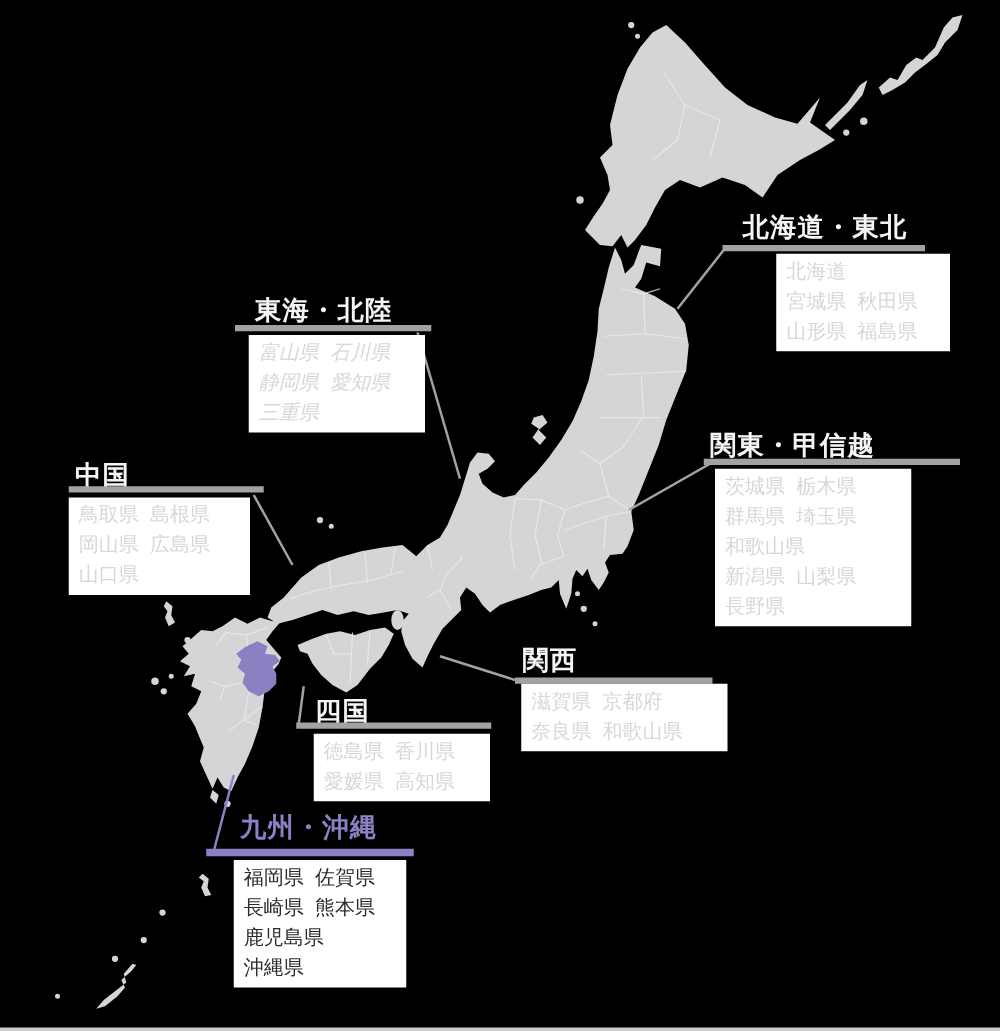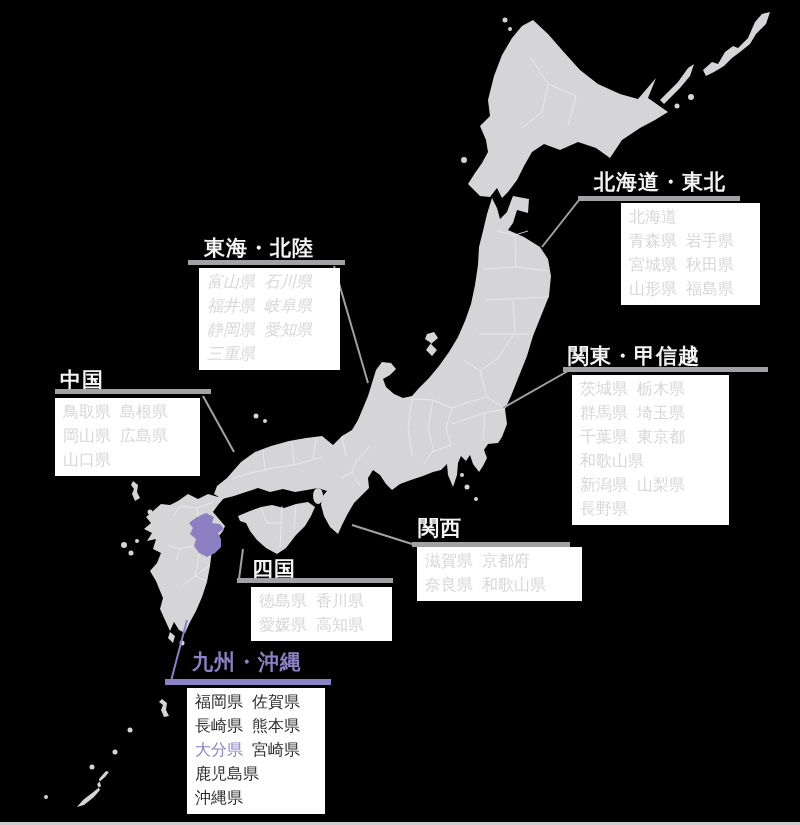--- a/index.html
+++ b/index.html
@@ -118,47 +118,39 @@
   </svg>
 
   <div class="region" style="left:578px;top:168px;">
     <div class="title" style="left:16px;top:0;">北海道・東北</div>
     <div class="bar" style="left:0;top:28px;width:162px;"></div>
     <div class="box" style="left:25px;top:35px;width:123px;margin-left:18px;">
         <div class="row">
           <span class="pref">北海道</span>
         </div>
         <div class="row">
-          <span class="pref">青森県</span>
-          <span class="pref">岩手県</span>
-        </div>
-        <div class="row">
           <span class="pref">宮城県</span>
           <span class="pref">秋田県</span>
         </div>
         <div class="row">
           <span class="pref">山形県</span>
           <span class="pref">福島県</span>
         </div>
       </div>
   </div>
 
   <div class="region" style="left:188px;top:232px;">
     <div class="title" style="left:16px;top:2px;">東海・北陸</div>
     <div class="bar" style="left:0;top:28px;width:157px;"></div>
     <div class="box" style="left:11px;top:36px;width:125px;font-style:italic;">
         <div class="row">
           <span class="pref">富山県</span>
           <span class="pref">石川県</span>
         </div>
         <div class="row">
-          <span class="pref">福井県</span>
-          <span class="pref">岐阜県</span>
-        </div>
-        <div class="row">
           <span class="pref">静岡県</span>
           <span class="pref">愛知県</span>
         </div>
         <div class="row">
           <span class="pref">三重県</span>
         </div>
       </div>
   </div>
 
   <div class="region" style="left:563px;top:340px;">
@@ -167,24 +159,20 @@
     <div class="box" style="left:9px;top:35px;width:141px;">
         <div class="row">
           <span class="pref">茨城県</span>
           <span class="pref">栃木県</span>
         </div>
         <div class="row">
           <span class="pref">群馬県</span>
           <span class="pref">埼玉県</span>
         </div>
         <div class="row">
-          <span class="pref">千葉県</span>
-          <span class="pref">東京都</span>
-        </div>
-        <div class="row">
           <span class="pref">和歌山県</span>
         </div>
         <div class="row">
           <span class="pref">新潟県</span>
           <span class="pref">山梨県</span>
         </div>
         <div class="row">
           <span class="pref">長野県</span>
         </div>
       </div>
@@ -244,24 +232,20 @@
     <div class="box" style="left:22px;top:42px;width:122px;">
         <div class="row">
           <span class="pref">福岡県</span>
           <span class="pref">佐賀県</span>
         </div>
         <div class="row">
           <span class="pref">長崎県</span>
           <span class="pref">熊本県</span>
         </div>
         <div class="row">
-          <span class="pref hl">大分県</span>
-          <span class="pref">宮崎県</span>
-        </div>
-        <div class="row">
           <span class="pref">鹿児島県</span>
         </div>
         <div class="row">
           <span class="pref">沖縄県</span>
         </div>
       </div>
   </div>
 
   <div class="bottom-edge"></div>
 </div>

